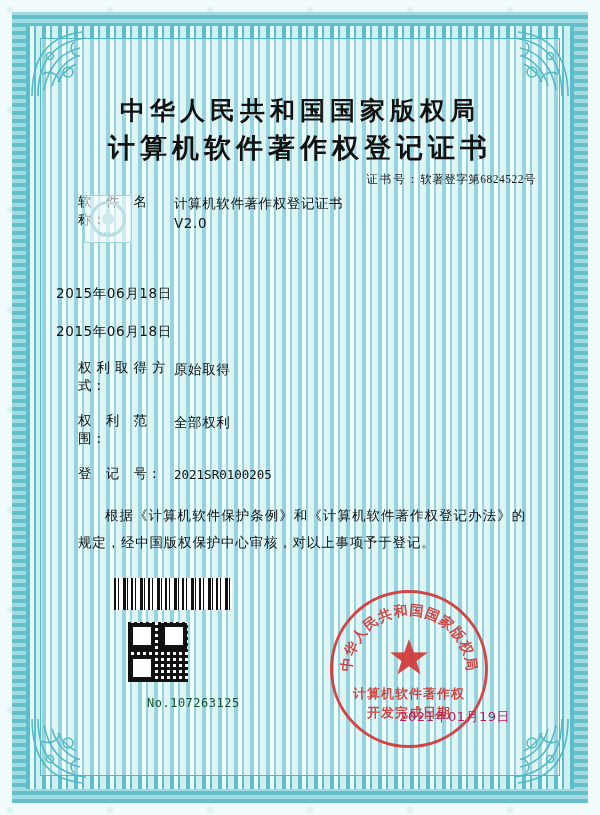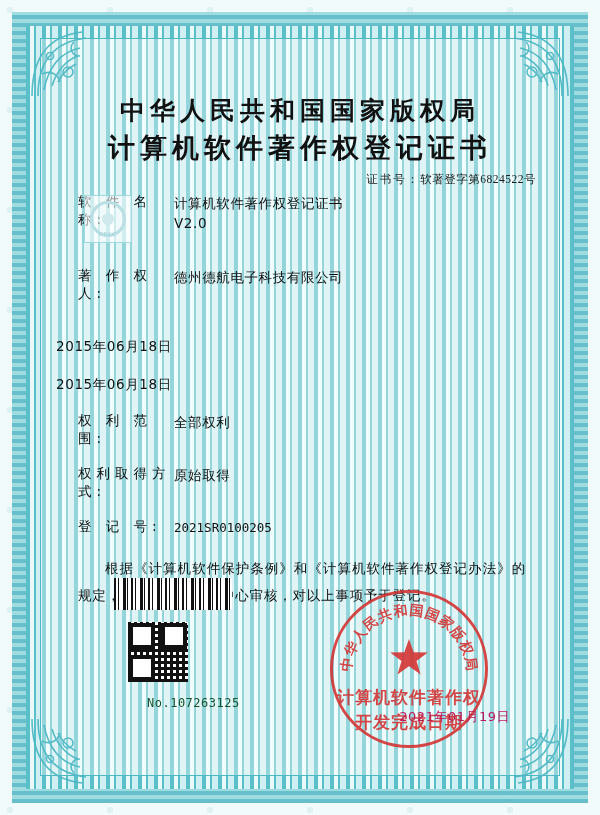--- a/index.html
+++ b/index.html
@@ -306,21 +306,21 @@
     left: 50%; top: 44px;
     transform: translateX(-50%);
     width: 40px; height: 40px;
   }
   .seal .seal-lines {
     position: absolute;
     left: 0;
     top: 92px;
     width: 100%;
     text-align: center;
-    font-size: 17px;
+    font-size: 13px;
     font-weight: bold;
     line-height: 1.45;
     letter-spacing: 1px;
     font-family: "DejaVu Sans", "Liberation Sans", sans-serif;
   }
 
   .issue-date {
     position: absolute;
     right: 34px;
     top: 130px;
@@ -420,43 +420,39 @@
       </div>
 
       <div class="row">
         <div class="label">软 件 名 称:</div>
         <div class="value">计算机软件著作权登记证书
 V2.0</div>
       </div>
 
       <div class="gap-lg"></div>
 
-      <div class="row">
-        <div class="label">著 作 权 人:</div>
-        <div class="value">德州德航电子科技有限公司</div>
-      </div>
 
       <div class="gap-lg"></div>
 
       <div class="row">
         <div class="value">2015年06月18日</div>
       </div>
 
       <div class="row">
         <div class="value">2015年06月18日</div>
+      </div>
+
+      <div class="row">
+        <div class="label">权利取得方式:</div>
+        <div class="value">原始取得</div>
       </div>
 
       <div class="row">
         <div class="label">权 利 范 围:</div>
         <div class="value">全部权利</div>
-      </div>
-
-      <div class="row">
-        <div class="label">权利取得方式:</div>
-        <div class="value">原始取得</div>
       </div>
 
       <div class="row mono">
         <div class="label">登 记 号:</div>
         <div class="value">2021SR0100205</div>
       </div>
 
     </div>
 
     <div class="statement">

